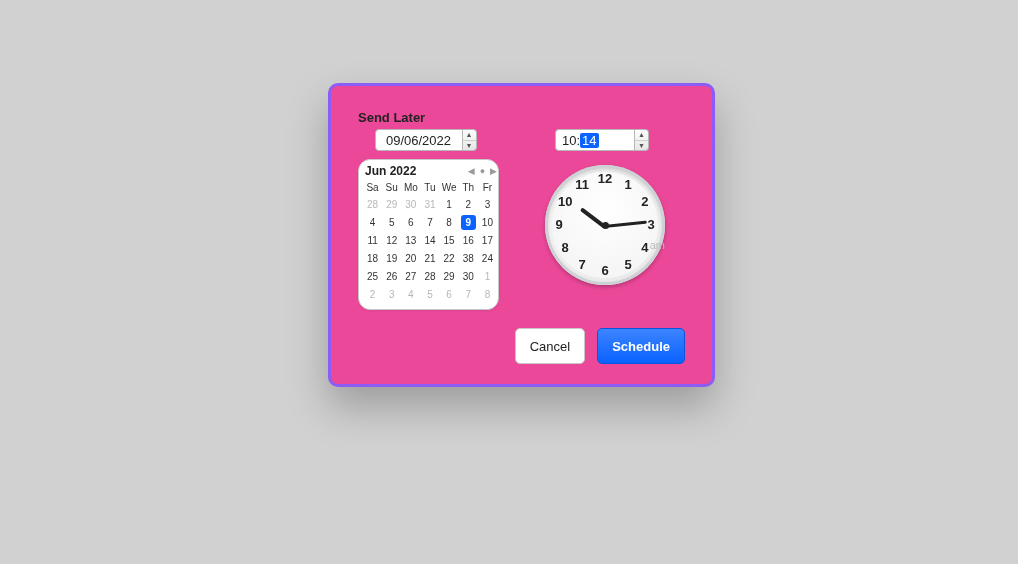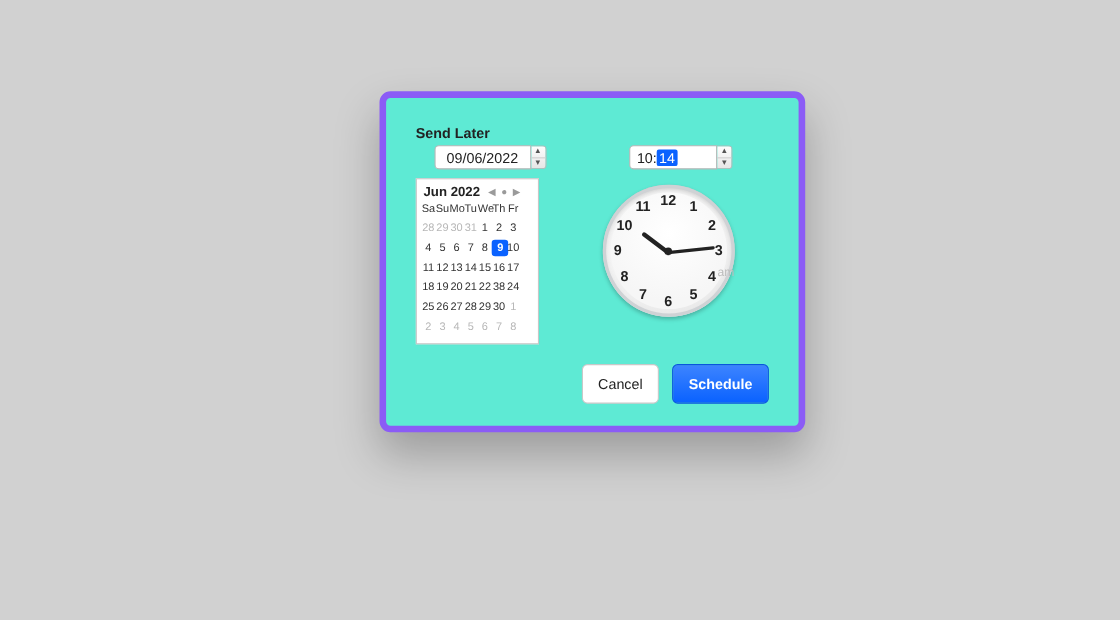--- a/index.html
+++ b/index.html
@@ -1,30 +1,30 @@
 <!DOCTYPE html>
 <html><head>
 <meta charset="utf-8">
 <style>
   html,body{margin:0;padding:0;width:1018px;height:564px;background:#d1d1d1;font-family:-apple-system,"Helvetica Neue",Arial,sans-serif;font-size:13px;color:#222}
-  .dialog{position:absolute;left:345px;top:83px;width:387px;background:#5eead4;border:6px solid #8b5cf6;border-radius:10px;box-shadow:0 20px 40px rgba(0,0,0,.25);padding:24px 27px 20px 27px;box-sizing:border-box}
+  .dialog{position:absolute;left:328px;top:83px;width:387px;background:#ec4899;border:3px solid #8b5cf6;border-radius:10px;box-shadow:0 20px 40px rgba(0,0,0,.25);padding:24px 27px 20px 27px;box-sizing:border-box}
   .title{font-weight:700;font-size:13px;margin:0 0 4px 0}
   .desc{font-size:13px;line-height:1.35;margin:0 0 14px 0;color:#222}
   .fields{display:flex;gap:26px;margin-bottom:8px;align-items:flex-end}
   .stepper-wrap{display:flex}
   .field{height:22px;background:#fff;border:1px solid #b7b7b7;border-radius:4px 0 0 4px;padding:0 6px;font-size:13px;display:flex;align-items:center;box-sizing:border-box}
   .date-field{width:88px;justify-content:center}
   .time-field{width:80px}
   .time-field .hl{background:#0a62ff;color:#fff;border-radius:2px;padding:0 2px}
   .stepper{width:14px;height:22px;border:1px solid #b7b7b7;border-left:none;border-radius:0 4px 4px 0;background:linear-gradient(#fdfdfd,#e6e6e6);display:flex;flex-direction:column;box-sizing:border-box}
   .stepper div{flex:1;display:flex;align-items:center;justify-content:center;font-size:7px;line-height:1;color:#555;cursor:default}
   .stepper div:first-child{border-bottom:1px solid #cfcfcf}
   .panels{display:flex;gap:26px;align-items:flex-start;margin-bottom:18px}
   
-  .cal{width:112px;background:#fff;border:1px solid #c7c7c7;border-radius:0;box-shadow:0 1px 2px rgba(0,0,0,.08);padding:4px 16px 6px 4px;box-sizing:border-box}
+  .cal{width:141px;background:#fff;border:1px solid #c7c7c7;border-radius:12px;box-shadow:0 1px 2px rgba(0,0,0,.08);padding:4px 1px 6px 4px;box-sizing:border-box}
   .cal-head{display:flex;align-items:center;justify-content:space-between;padding:0 0 2px 2px}
   .cal-month{font-weight:700;font-size:12px}
   .cal-nav{display:flex;align-items:center;gap:5px;color:#9a9a9a;font-size:9px}
   .cal-nav span{cursor:default}
   .cal-grid{width:100%;border-collapse:collapse;table-layout:fixed}
   .cal-grid th{font-weight:400;font-size:10px;padding:2px 0;color:#333;text-align:center}
   .cal-grid td{font-size:10px;text-align:center;padding:0;height:18px;vertical-align:middle;color:#333}
   .cal-grid td.dim{color:#b7b7b7}
   .cal-grid td .sel{display:inline-block;width:15px;height:15px;line-height:15px;border-radius:3px;background:#0a62ff;color:#fff;font-weight:600}
   

